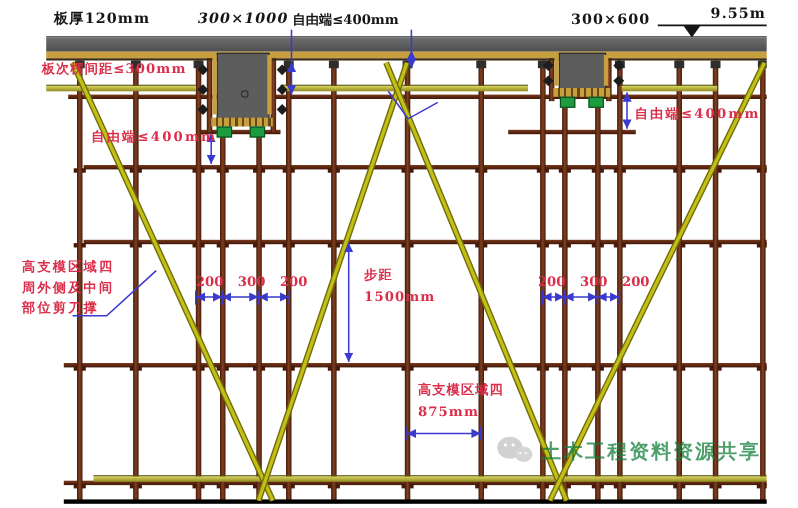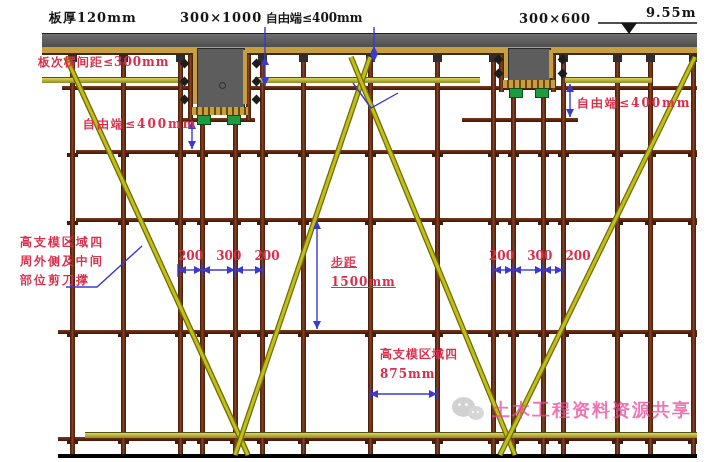--- a/index.html
+++ b/index.html
@@ -33,21 +33,21 @@
   .t-blue{color:#3a3ad0;font-size:12px;}
   .ls1{letter-spacing:1px;} .ls2{letter-spacing:2px;} .ls3{letter-spacing:3px;}
   .lh19{line-height:19px;} .lh20{line-height:20px;}
   .chain{word-spacing:9px;}
   
   .watermark{position:absolute;left:452px;top:396px;display:flex;align-items:center;z-index:50;opacity:.75;}
   .wm-icon{position:relative;width:36px;height:28px;margin-right:4px;}
   .wm-b1{position:absolute;left:0;top:1px;width:23px;height:20px;background:#c2c2c2;border-radius:50%;}
   .wm-b2{position:absolute;left:16px;top:10px;width:16px;height:14px;background:#c9c9c9;border-radius:50%;}
   .wm-dot{position:absolute;background:#fff;border-radius:50%;}
-  .wm-text{font-size:18px;color:#ec4899;letter-spacing:2px;font-weight:bold;white-space:nowrap;}
+  .wm-text{font-size:18px;color:#15803d;letter-spacing:2px;font-weight:bold;white-space:nowrap;}
 </style>
 </head>
 <body>
 
 <div class="stage">
 
   <div id="scaffold">
       <div class="bar" style="left: 62px; top: 86px; width: 638px;"></div>
       <div class="bar" style="left: 182px; top: 118px; width: 73px;"></div>
       <div class="bar" style="left: 462px; top: 118px; width: 116px;"></div>
@@ -230,34 +230,34 @@
       <path d="M398,93 L371,108 L353,83"></path>
       <path d="M66,287 H97 L142,246"></path>
     </g>
     <g>
       <line x1="598" y1="23" x2="712" y2="23" stroke="#151515" stroke-width="1.5"></line>
       <polygon points="621,23 637,23 629,34" fill="#151515"></polygon>
     </g>
   </svg>
 
   <div class="lbl t-black ls1" style="left:49px;top:10px;">板厚120mm</div>
-  <div class="lbl t-black ls1" style="left:180px;top:10px;">300×1000</div>
+  <div class="lbl t-black ls1" style="left:180px;top:10px;font-style:italic;">300×1000</div>
   <div class="lbl t-black" style="left:266px;top:11px;font-size:12px;">自由端≤400mm</div>
   <div class="lbl t-black ls1" style="left:519px;top:11px;">300×600</div>
   <div class="lbl t-black ls1" style="left:646px;top:5px;">9.55m</div>
 
   <div class="lbl t-red ls1" style="left:38px;top:55px;text-align:right;">板次楞间距≤300mm</div>
   <div class="lbl t-red ls2" style="left:83px;top:117px;">自由端≤400mm</div>
   <div class="lbl t-red ls2" style="left:577px;top:96px;">自由端≤400mm</div>
   <div class="lbl t-red ls2 lh19" style="left:20px;top:233px;">高支模区域四
 周外侧及中间
 部位剪刀撑</div>
   <div class="lbl t-red chain" style="left:178px;top:249px;">200 300 200</div>
   <div class="lbl t-red chain" style="left:489px;top:249px;">200 300 200</div>
-  <div class="lbl t-red ls1 lh20" style="left:331px;top:252px;text-decoration:underline;">步距
+  <div class="lbl t-red ls1 lh20" style="left:331px;top:240px;">步距
 1500mm</div>
   <div class="lbl t-red ls1 lh20" style="left:380px;top:344px;">高支模区域四
 875mm</div>
 
   <div class="watermark">
     <div class="wm-icon">
       <div class="wm-b1"></div>
       <div class="wm-b2"></div>
       <div class="wm-dot" style="left:6px;top:7px;width:3px;height:3px;"></div>
       <div class="wm-dot" style="left:13px;top:7px;width:3px;height:3px;"></div>

